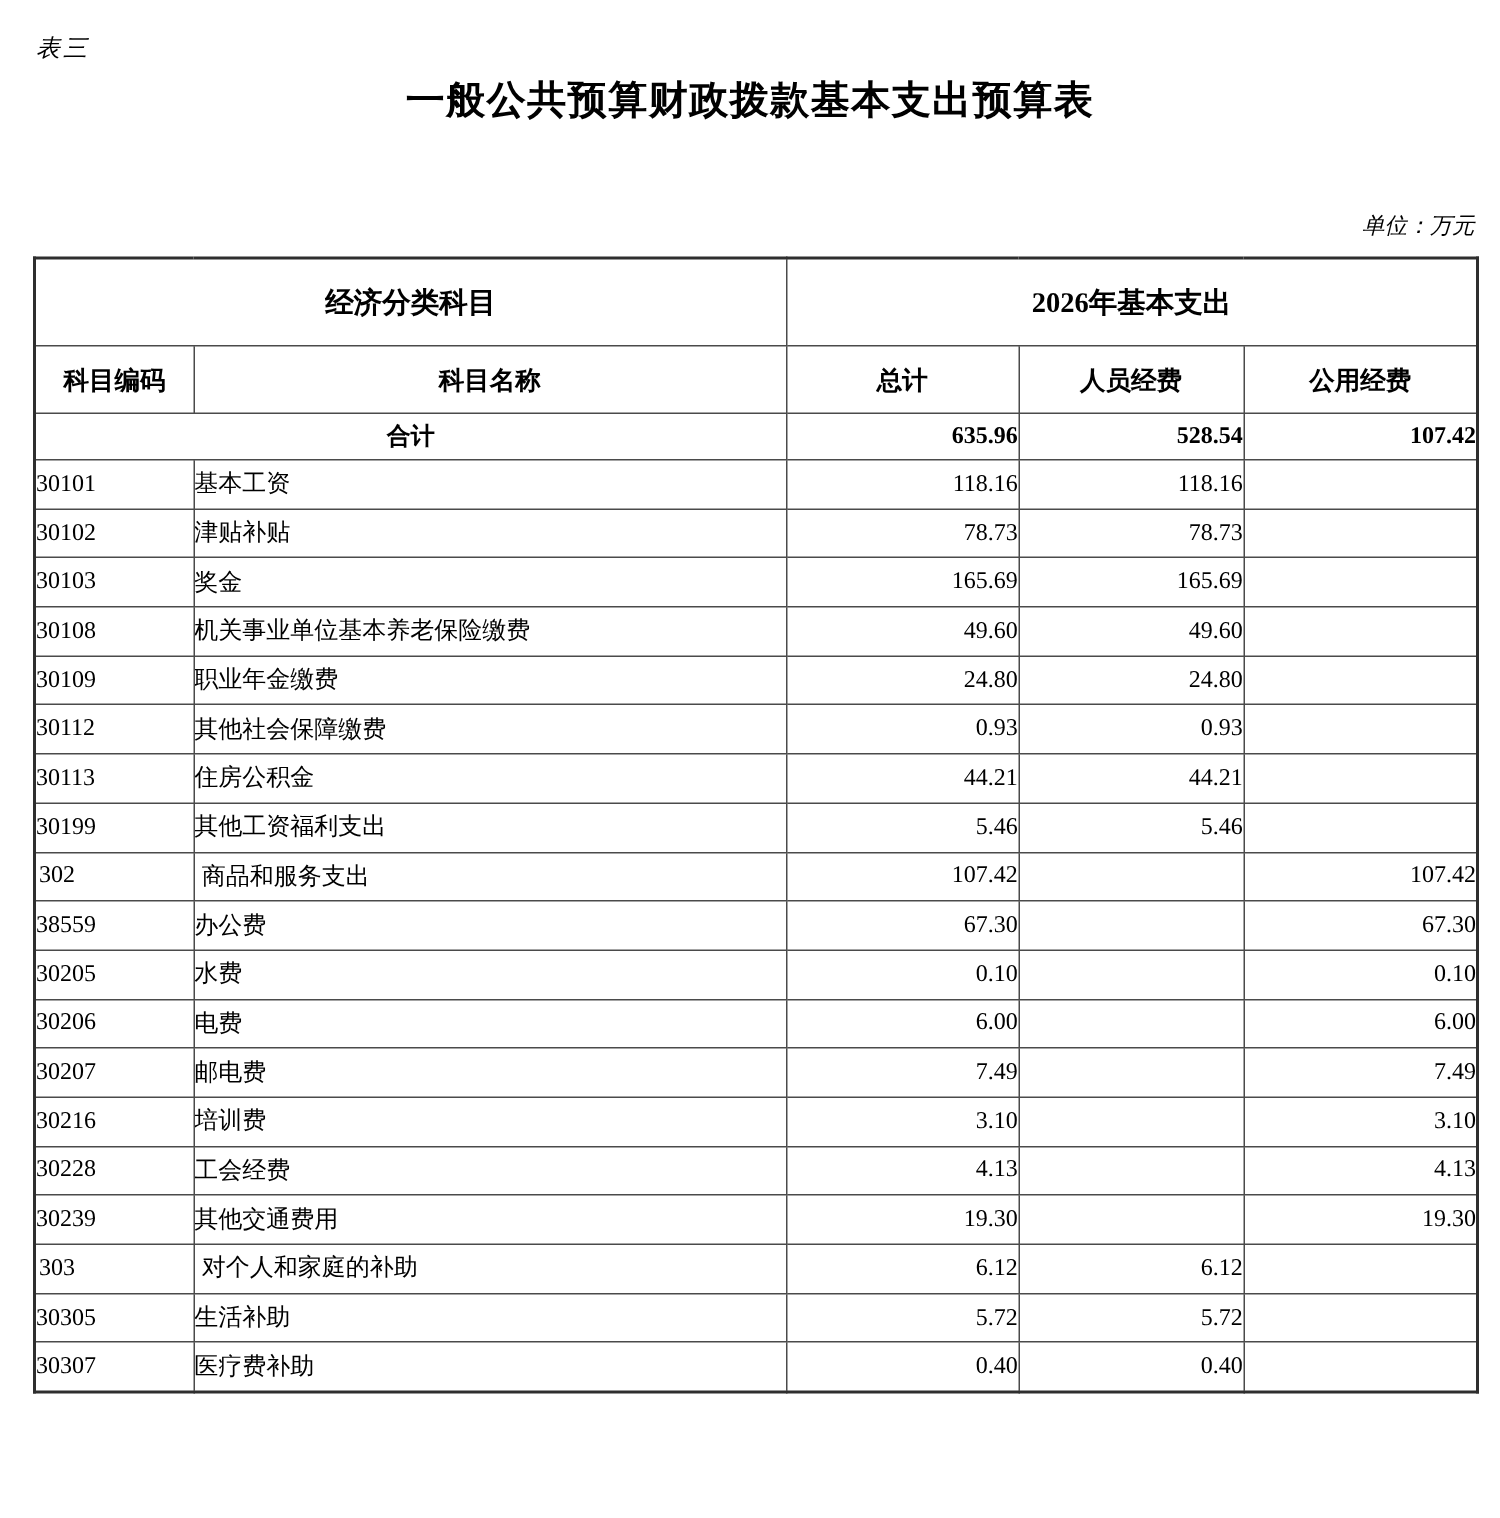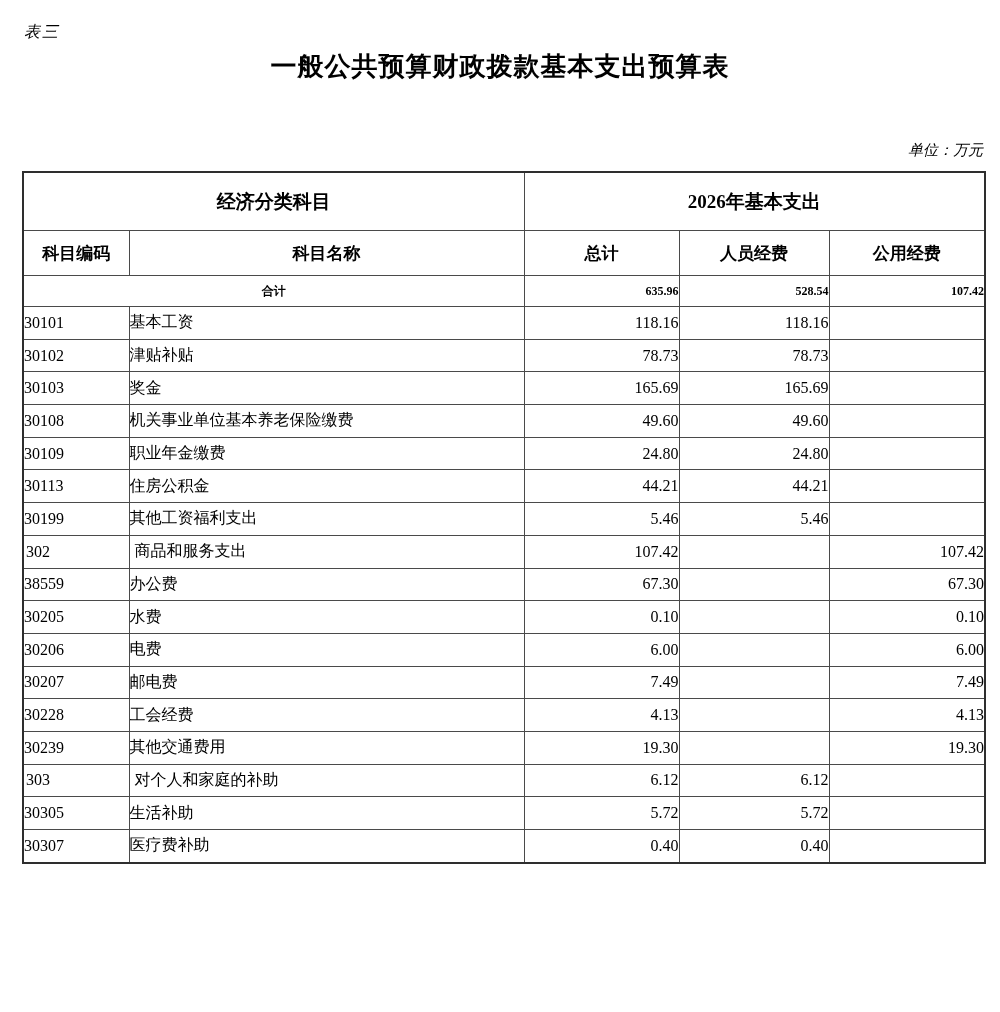--- a/index.html
+++ b/index.html
@@ -63,21 +63,21 @@
     text-align: center;
   }
   tr.r-cols th {
     height: 44px;
     font-size: 17px;
     font-weight: bold;
     text-align: center;
   }
   tr.r-total td {
     height: 30px;
-    font-size: 12px;
+    font-size: 16px;
     font-weight: bold;
   }
   tr.r-total td.c-label { text-align: center; }
   tr.d td { height: 31.7px; font-size: 16px; }
   td.c-code { text-align: left; padding-left: 9px; font-size: 15px; }
   tr.lv1 td.c-code { padding-left: 2px; }
   td.c-name { text-align: left; padding-left: 12px; }
   tr.lv1 td.c-name { padding-left: 5px; }
   td.num { text-align: right; padding-right: 3px; }
 </style>
@@ -146,20 +146,27 @@
       <td class="num"></td>
     </tr>
     <tr class="d">
       <td class="c-code">30109</td>
       <td class="c-name">职业年金缴费</td>
       <td class="num">24.80</td>
       <td class="num">24.80</td>
       <td class="num"></td>
     </tr>
     <tr class="d">
+      <td class="c-code">30112</td>
+      <td class="c-name">其他社会保障缴费</td>
+      <td class="num">0.93</td>
+      <td class="num">0.93</td>
+      <td class="num"></td>
+    </tr>
+    <tr class="d">
       <td class="c-code">30113</td>
       <td class="c-name">住房公积金</td>
       <td class="num">44.21</td>
       <td class="num">44.21</td>
       <td class="num"></td>
     </tr>
     <tr class="d">
       <td class="c-code">30199</td>
       <td class="c-name">其他工资福利支出</td>
       <td class="num">5.46</td>
@@ -193,20 +200,27 @@
       <td class="num">6.00</td>
       <td class="num"></td>
       <td class="num">6.00</td>
     </tr>
     <tr class="d">
       <td class="c-code">30207</td>
       <td class="c-name">邮电费</td>
       <td class="num">7.49</td>
       <td class="num"></td>
       <td class="num">7.49</td>
+    </tr>
+    <tr class="d">
+      <td class="c-code">30216</td>
+      <td class="c-name">培训费</td>
+      <td class="num">3.10</td>
+      <td class="num"></td>
+      <td class="num">3.10</td>
     </tr>
     <tr class="d">
       <td class="c-code">30228</td>
       <td class="c-name">工会经费</td>
       <td class="num">4.13</td>
       <td class="num"></td>
       <td class="num">4.13</td>
     </tr>
     <tr class="d">
       <td class="c-code">30239</td>

